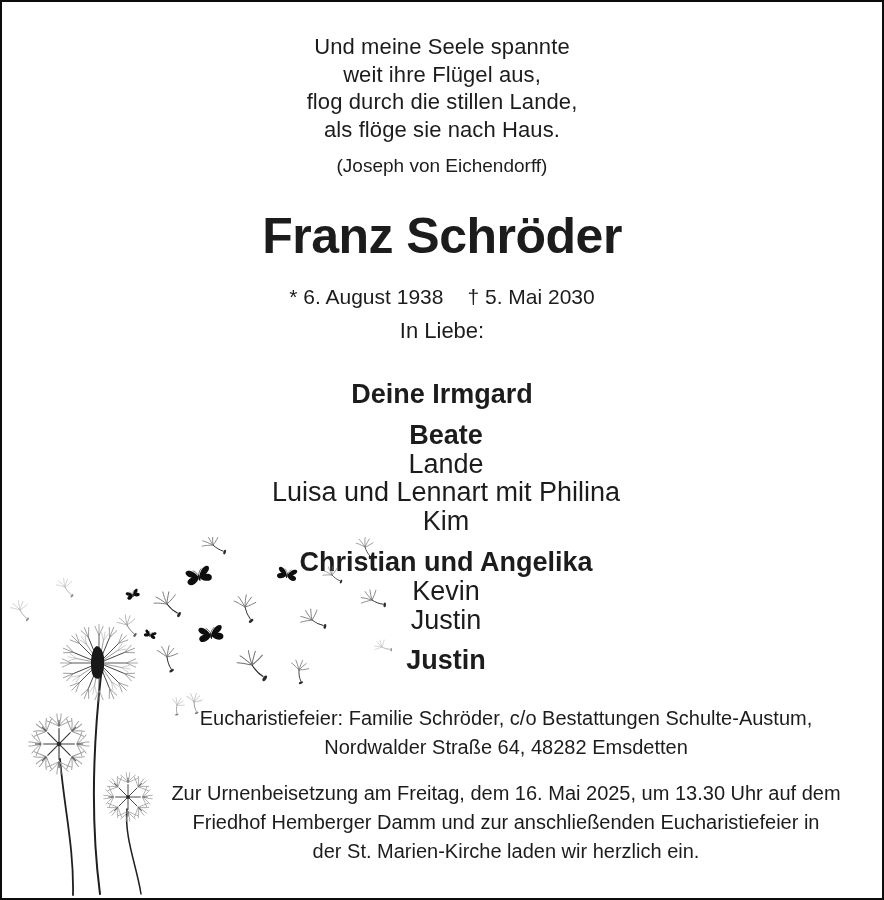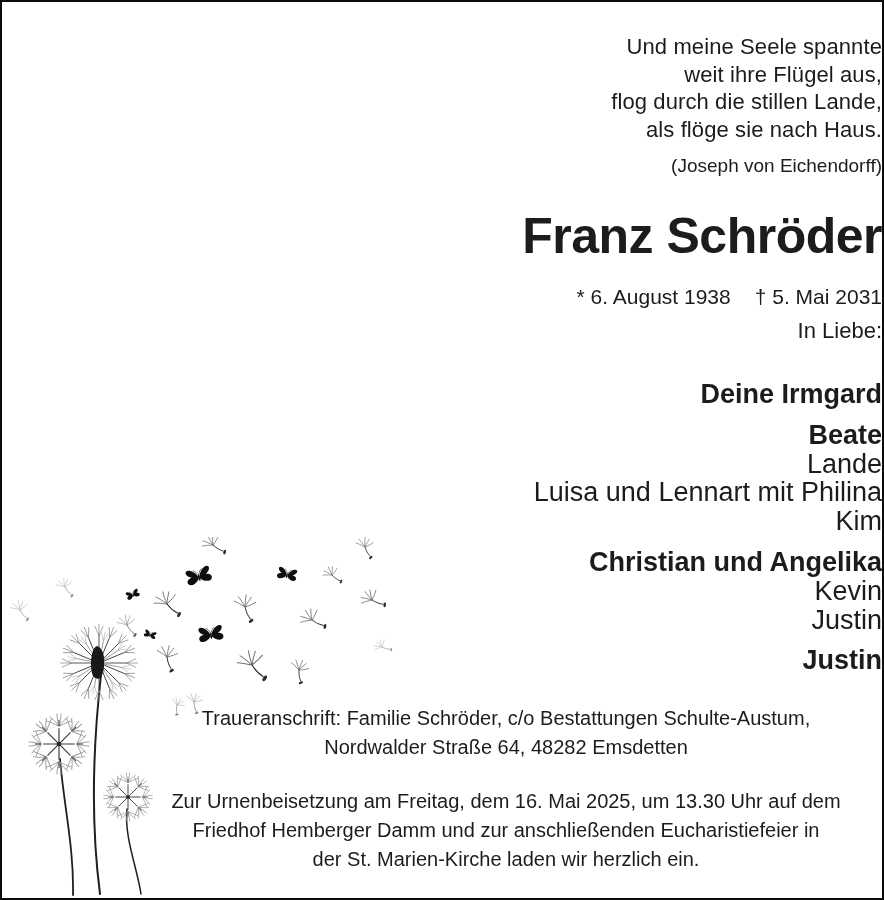--- a/index.html
+++ b/index.html
@@ -7,21 +7,21 @@
     position: relative;
     width: 884px;
     height: 900px;
     box-sizing: border-box;
     background: #ffffff;
     border: 2px solid #0c0c0c;
     overflow: hidden;
     font-family: "Liberation Sans", "DejaVu Sans", sans-serif;
     color: #1c1c1c;
   }
-  .centered { position: absolute; left: 0; right: 0; text-align: right; }
+  .centered { position: absolute; left: 0; right: 0; text-align: center; }
 
   .poem { top: 31px; font-size: 22px; line-height: 27.5px; letter-spacing: 0.1px; }
   .attribution { top: 152px; font-size: 19px; line-height: 24px; }
 
   .deceased-name {
     top: 204px;
     font-size: 50px;
     line-height: 60px;
     font-weight: 700;
     letter-spacing: -0.5px;
@@ -38,21 +38,21 @@
 
   .bottom-block {
     position: absolute;
     left: 128px;
     width: 752px;
     top: 702px;
     text-align: center;
     font-size: 20px;
     line-height: 29px;
   }
-  .ceremony { margin-top: 25px; }
+  .ceremony { margin-top: 17px; }
 
   .illustration {
     position: absolute;
     left: 0;
     top: 535px;
     width: 400px;
     height: 363px;
     pointer-events: none;
   }
 </style>
@@ -64,21 +64,21 @@
   <div class="centered poem">
     <div>Und meine Seele spannte</div>
     <div>weit ihre Flügel aus,</div>
     <div>flog durch die stillen Lande,</div>
     <div>als flöge sie nach Haus.</div>
   </div>
   <div class="centered attribution">(Joseph von Eichendorff)</div>
 
   <h1 class="centered deceased-name">Franz Schröder</h1>
   <div class="centered dates">
-    <span class="birth">* 6. August 1938</span><span class="death">† 5. Mai 2031</span>
+    <span class="birth">* 6. August 1938</span><span class="death">† 5. Mai 2030</span>
   </div>
 
   <div class="centered in-liebe">In Liebe:</div>
 
   <div class="centered family">
     <div class="group">
       <div class="line bold">Deine Irmgard</div>
     </div>
     <div class="group">
       <div class="line bold">Beate</div>
@@ -91,21 +91,21 @@
       <div class="line">Kevin</div>
       <div class="line">Justin</div>
     </div>
     <div class="group">
       <div class="line bold">Justin</div>
     </div>
   </div>
 
   <div class="bottom-block">
     <div class="address">
-      <div>Traueranschrift: Familie Schröder, c/o Bestattungen Schulte-Austum,</div>
+      <div>Eucharistiefeier: Familie Schröder, c/o Bestattungen Schulte-Austum,</div>
       <div>Nordwalder Straße 64, 48282 Emsdetten</div>
     </div>
     <div class="ceremony">
       <div>Zur Urnenbeisetzung am Freitag, dem 16. Mai 2025, um 13.30 Uhr auf dem</div>
       <div>Friedhof Hemberger Damm und zur anschließenden Eucharistiefeier in</div>
       <div>der St. Marien-Kirche laden wir herzlich ein.</div>
     </div>
   </div>
 
   <svg class="illustration" viewBox="0 0 400 363" xmlns="http://www.w3.org/2000/svg" xmlns:xlink="http://www.w3.org/1999/xlink">

